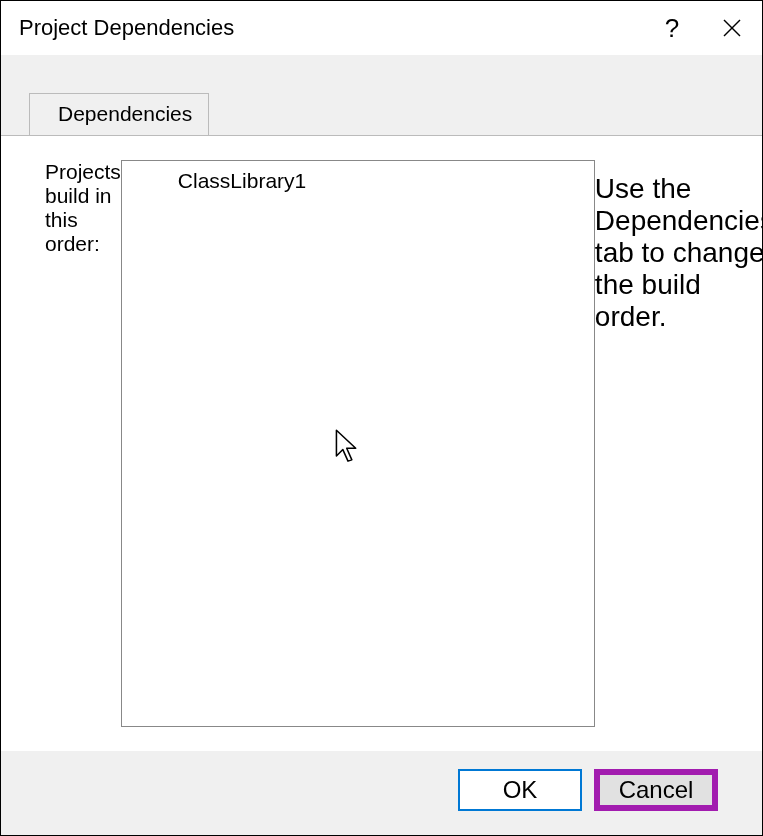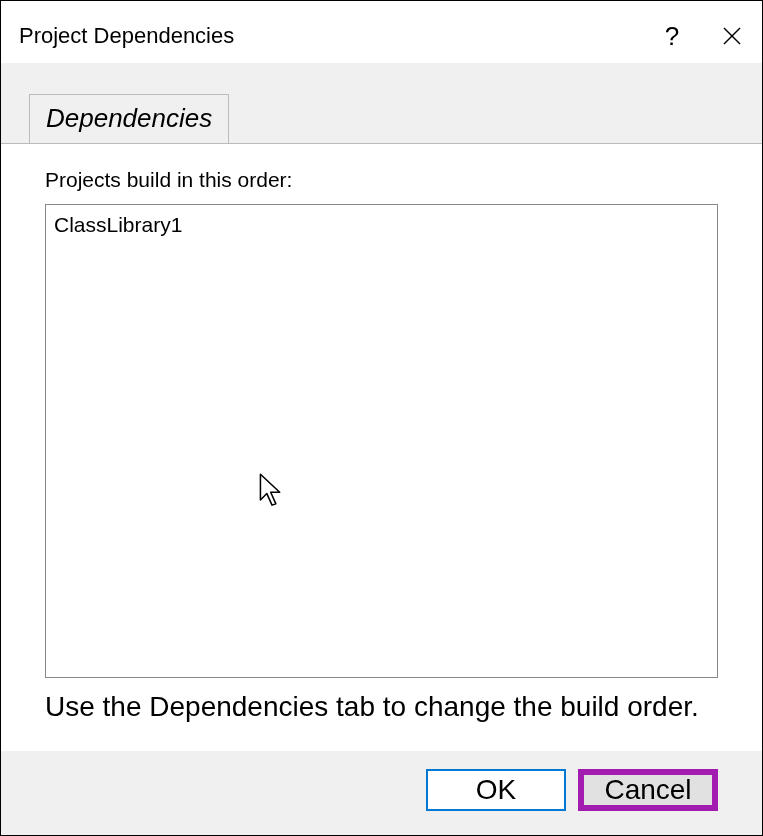--- a/index.html
+++ b/index.html
@@ -21,21 +21,20 @@
       background: #ffffff;
       display: flex;
       flex-direction: column;
     }
     .titlebar {
       height: 54px;
       display: flex;
       align-items: center;
       padding-left: 18px;
       border-bottom: none;
-      margin-top: 8px;
     }
     .titlebar-title {
       font-size: 22px;
       font-weight: 400;
       flex: 1;
     }
     .titlebar-icon {
       width: 60px;
       height: 54px;
       display: flex;
@@ -60,27 +59,26 @@
       flex-direction: column;
     }
     .tabs-row {
       display: flex;
       align-items: flex-end;
       padding-left: 28px;
       padding-top: 36px;
       height: 80px;
     }
     .tab {
-      padding: 8px 16px 9px 16px;
-      font-size: 26px;
+      padding: 8px 16px 9px 28px;
+      font-size: 21px;
       background: #f0f0f0;
       border: 1px solid transparent;
       cursor: default;
       position: relative;
-      font-style: italic;
     }
     .tab.inactive {
       border: 1px solid #bbbbbb;
       border-bottom: none;
       background: #f0f0f0;
       margin-bottom: 0;
     }
     .tab.active {
       background: #ffffff;
       border: 1px solid #bbbbbb;
@@ -88,59 +86,60 @@
       margin-bottom: -1px;
       z-index: 2;
     }
     .tab-content {
       flex: 1;
       background: #ffffff;
       border-top: 1px solid #bbbbbb;
       margin: 0;
       padding: 24px 44px 24px 44px;
       display: flex;
-      flex-direction: column;
+      flex-direction: row;
     }
     .label-text {
       font-size: 21px;
       margin-bottom: 12px;
     }
     .listbox {
       border: 1px solid #888888;
       background: #ffffff;
       flex: 0 0 474px;
       padding: 6px 8px;
       font-size: 21px;
       line-height: 1.35;
       position: relative;
     }
     .list-item {
       cursor: default;
+      margin-left: 48px;
     }
     .hint-text {
       font-size: 28px;
       margin-top: 13px;
     }
     .cursor-arrow {
       position: absolute;
       left: 212px;
       top: 268px;
       pointer-events: none;
     }
     .button-row {
       display: flex;
       justify-content: flex-end;
       gap: 12px;
       padding: 18px 44px 24px 44px;
       background: #f0f0f0;
     }
     .btn {
-      width: 140px;
+      width: 124px;
       height: 42px;
-      font-size: 28px;
+      font-size: 24px;
       font-family: inherit;
       cursor: default;
       display: flex;
       align-items: center;
       justify-content: center;
     }
     .btn.primary {
       background: #ffffff;
       border: 2px solid #0078d4;
     }

